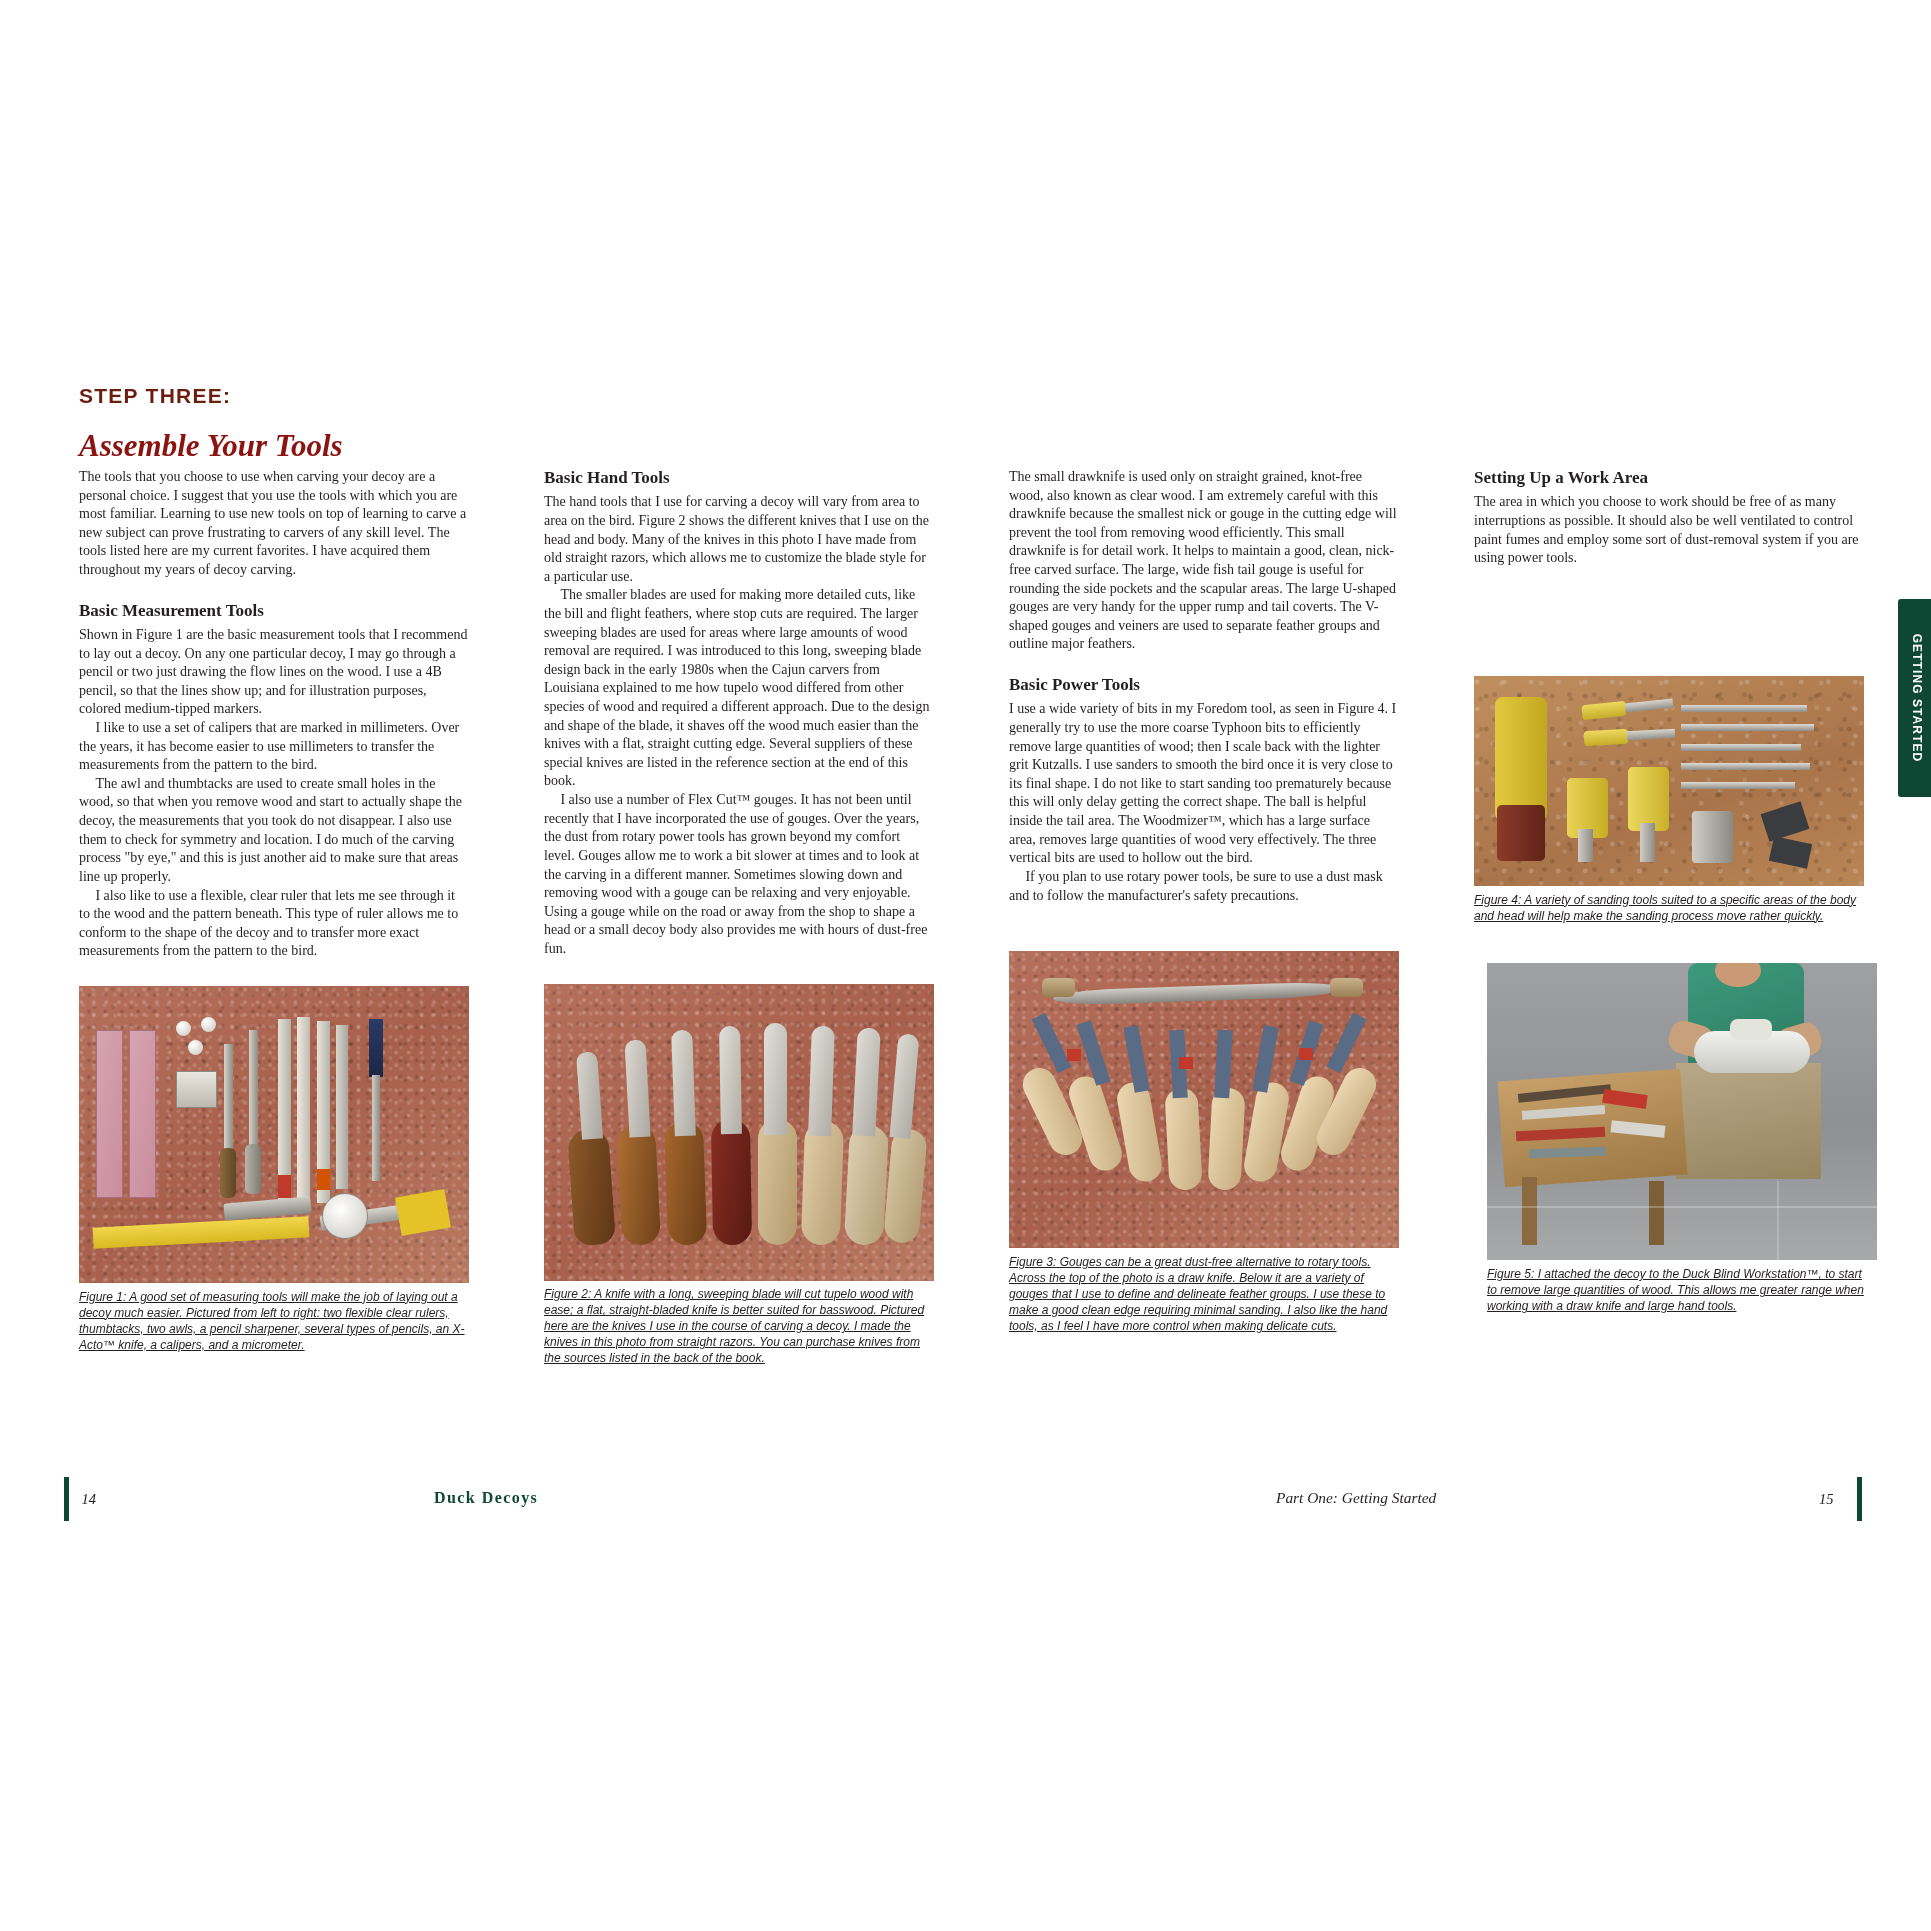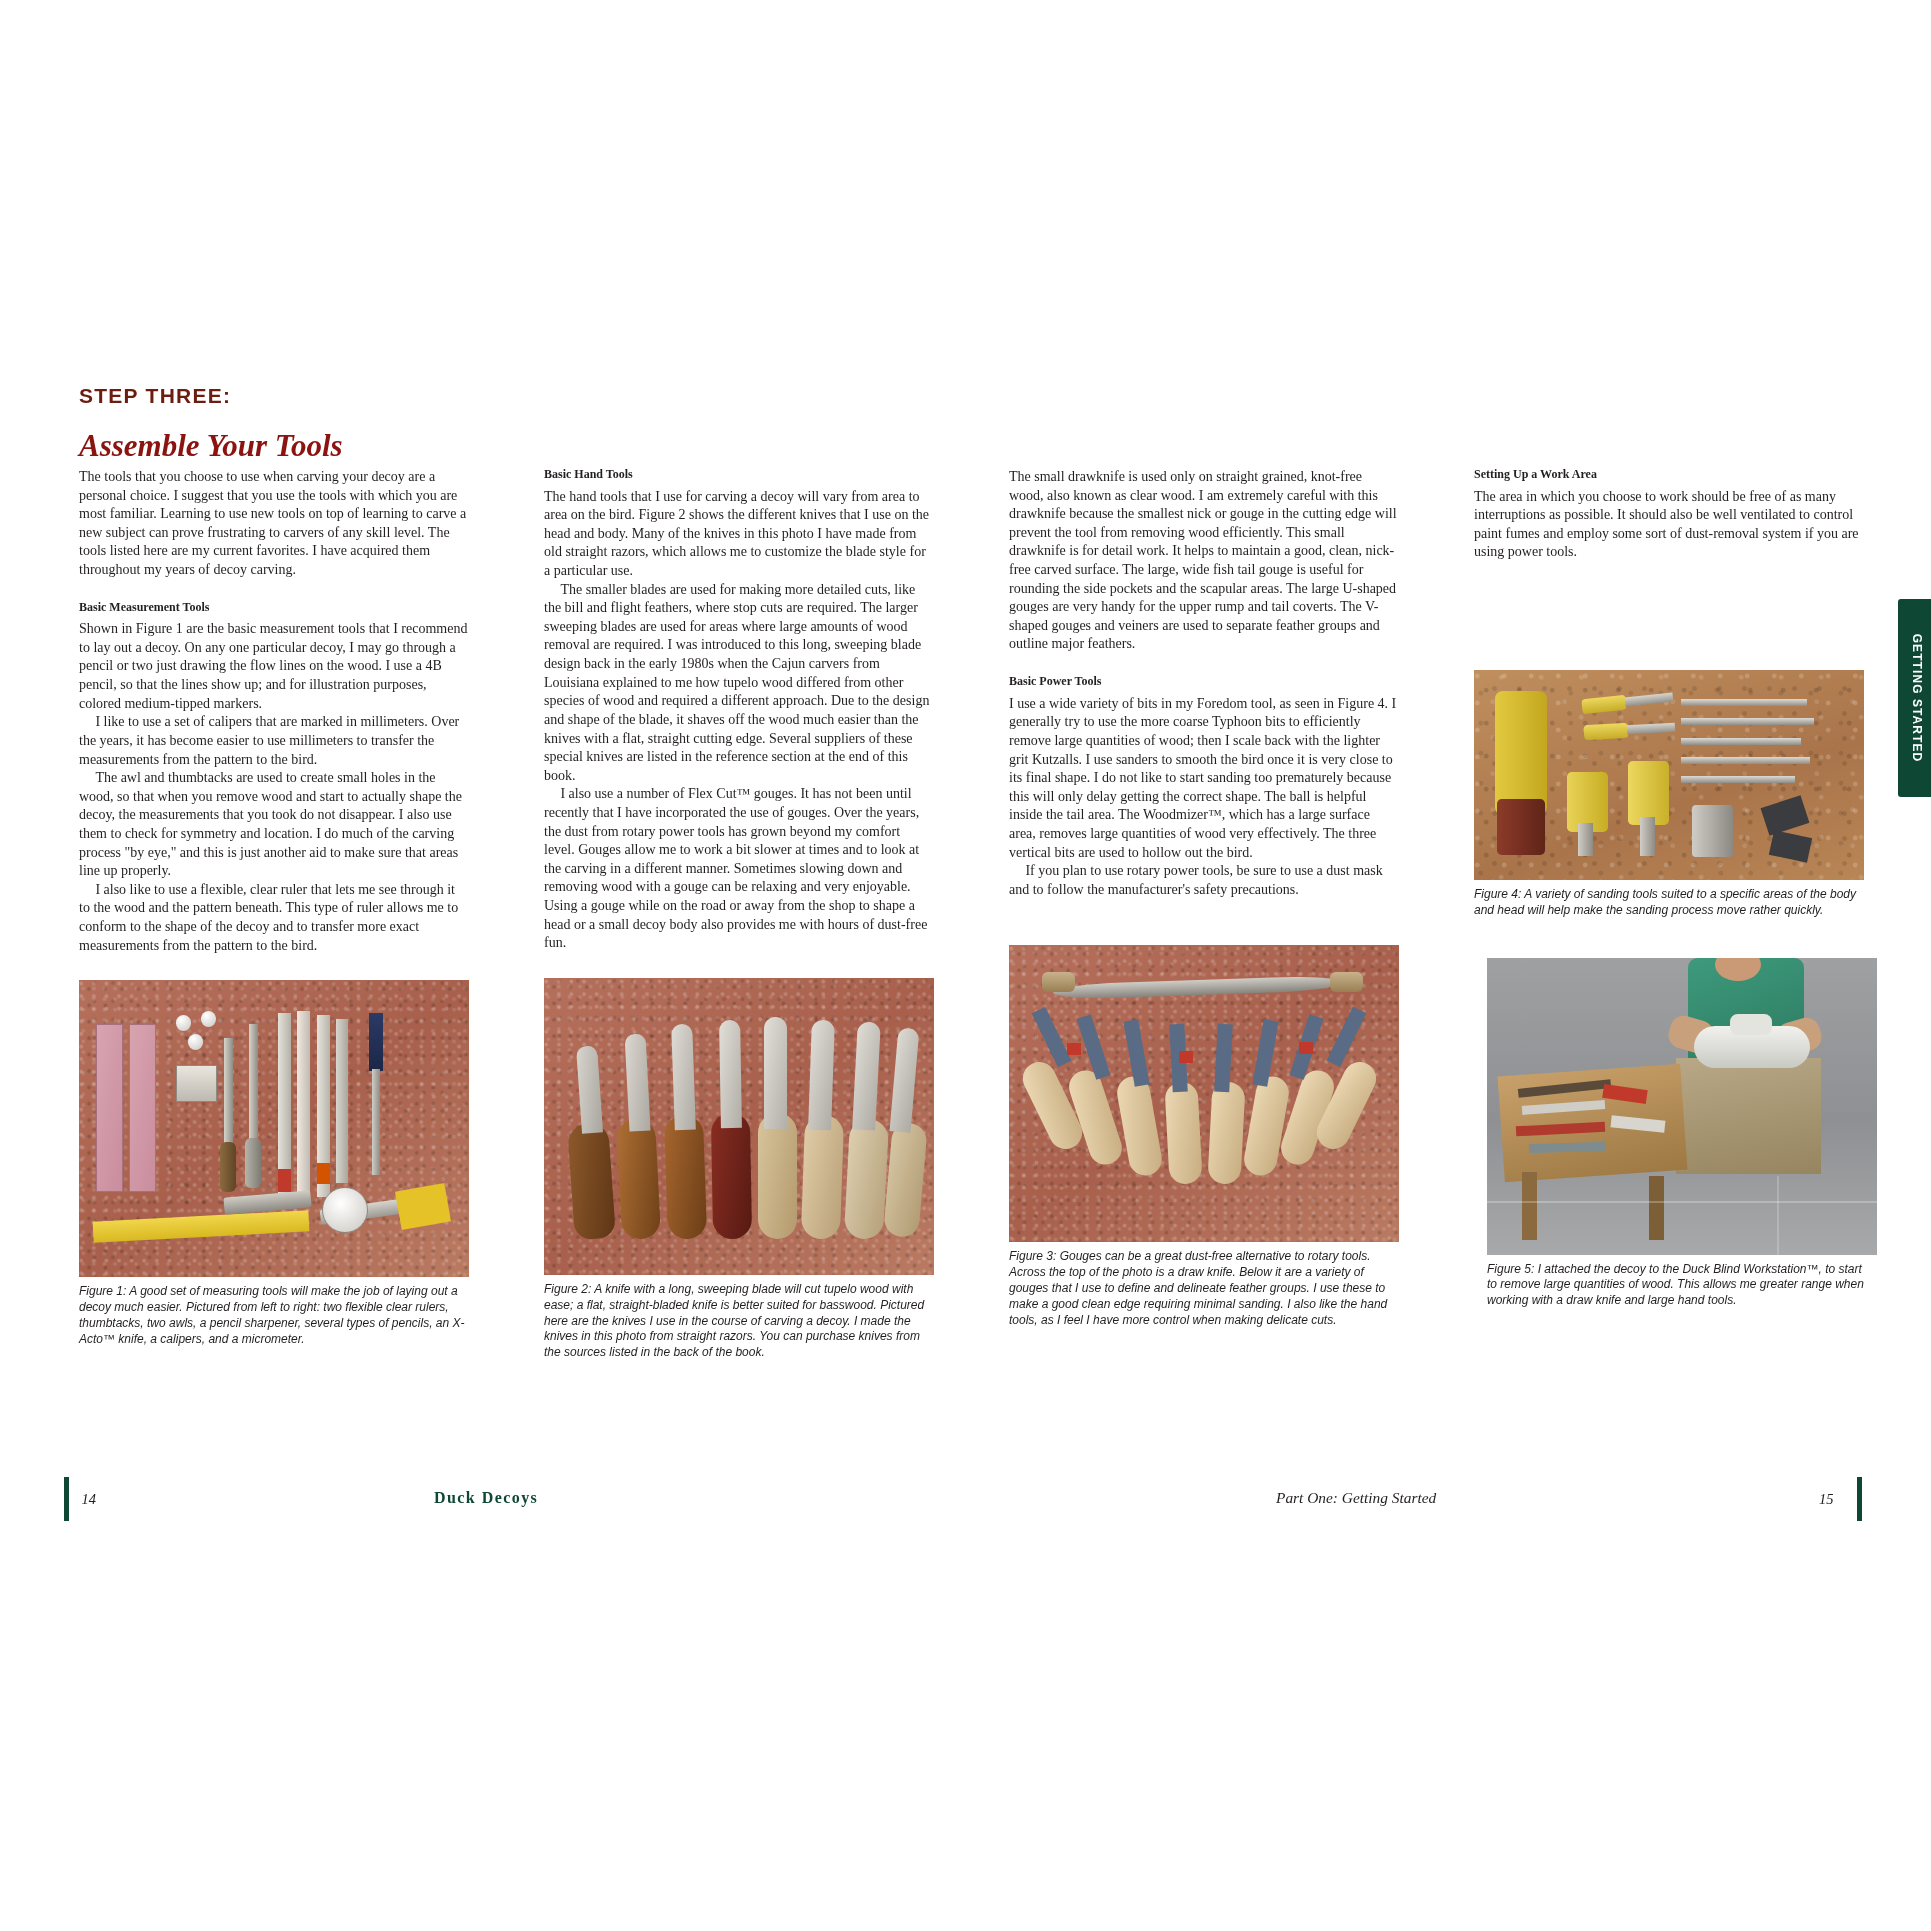--- a/index.html
+++ b/index.html
@@ -57,21 +57,21 @@
     gap: 0px;
   }
   .col {
     width: 390px;
     margin-right: 75px;
   }
   .col:last-child { margin-right: 0; }
   h3.sub {
     font-family: "Liberation Serif", serif;
     font-weight: bold;
-    font-size: 12px;
+    font-size: 17px;
     color: #231f20;
     margin: 0 0 5.8px 0;
     line-height: 1.15;
   }
   h3.sub.spaced { margin-top: 21px; }
   p.body {
     font-size: 14px;
     line-height: 1.33;
     margin: 0;
     text-align: left;
@@ -81,20 +81,21 @@
   p.body + p.body { margin-top: 0px; }
   
   .figure { margin-top: 13.5px; }
   .caption {
     font-family: "Liberation Sans", sans-serif;
     font-style: italic;
     font-size: 12px;
     line-height: 1.33;
     color: #231f20;
     margin-top: 6.8px;
+    text-decoration: underline;
   }
   
   .photo-frame {
     position: relative;
     overflow: hidden;
     background: #b08a72;
   }
   .cork {
     background:
       radial-gradient(circle at 12% 22%, rgba(255,255,255,.18) 0 1.9px, transparent 2.9px),

